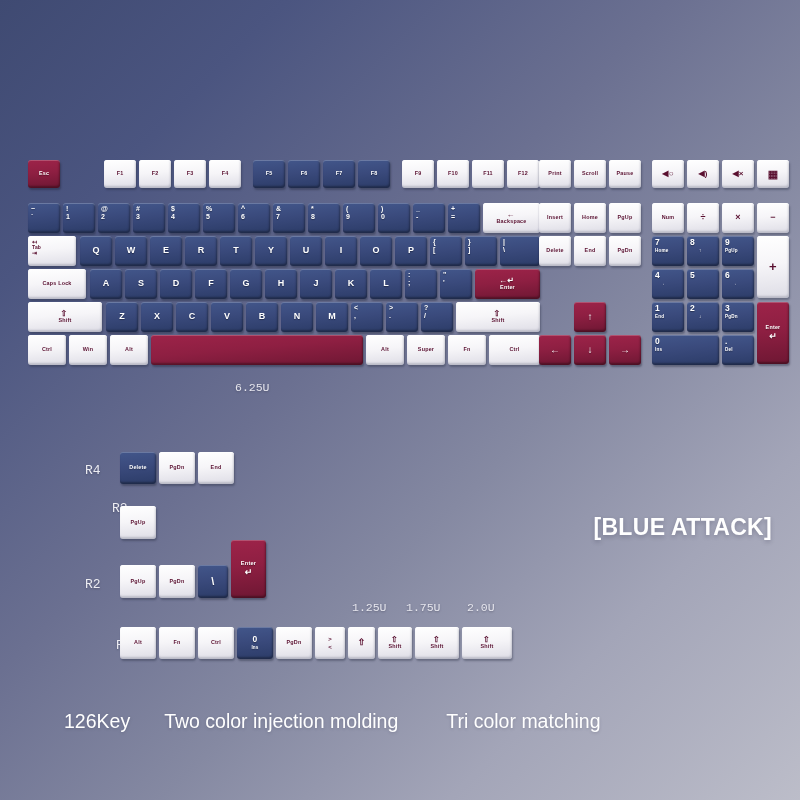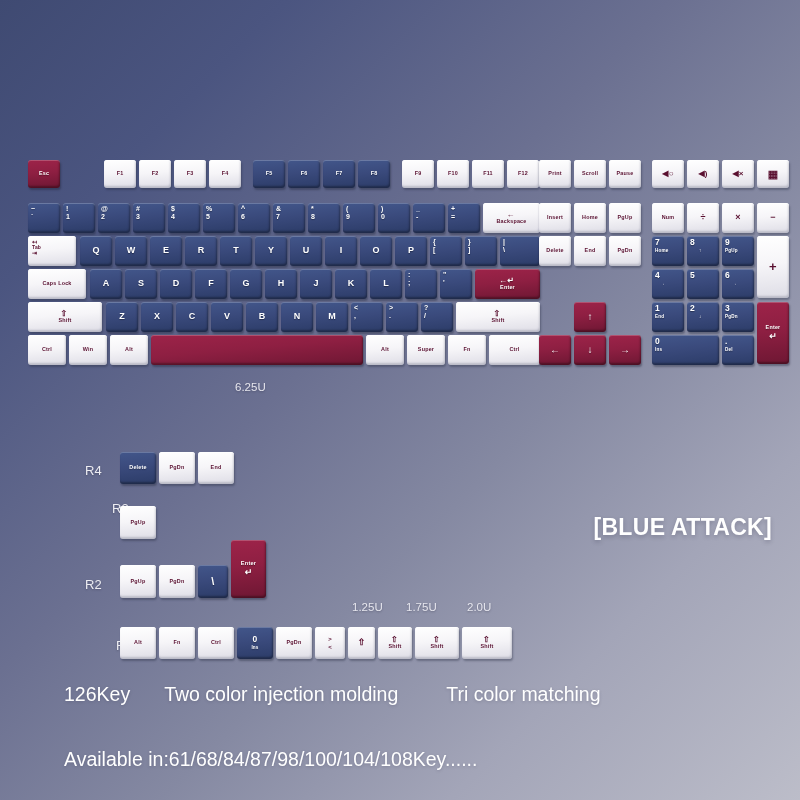--- a/index.html
+++ b/index.html
@@ -65,20 +65,21 @@
   .lg-num .l1 { font-size: 8.5px; }
   .lg-num .l2 { font-size: 4.6px; margin-top: 2px; }
   .center { align-items: center; justify-content: center; padding: 0; }
 
   
   .caption {
     position: absolute;
     color: #e9e9f0;
     font-weight: 400;
     text-shadow: 0 1px 2px rgba(40,40,60,.35);
+    font-family: Liberation Mono, monospace;
   }
   .u-label { font-size: 11.5px; color: #e6e6ee; }
   .row-label { font-size: 13px; color: #ececf2; }
 
   .title-main {
     position: absolute;
     right: 28px; top: 444px;
     font-size: 35px;
     font-weight: bold;
     color: #ffffff;
@@ -94,21 +95,21 @@
     letter-spacing: .3px;
     text-shadow: 0 2px 4px rgba(45,45,70,.28);
   }
   .foot-line {
     position: absolute;
     color: #ffffff;
     font-size: 19.5px;
     font-weight: 400;
     text-shadow: 0 1px 3px rgba(60,60,85,.25);
   }
-  .foot-1 { left: 64px; top: 683px; }
+  .foot-1 { left: 64px; top: 710px; }
   .foot-2 { left: 64px; top: 748px; }
   .foot-1 .seg { display: inline-block; }
   .sp-a { margin-right: 34px; }
   .sp-b { margin-right: 48px; }
   .arrowglyph { font-size: 9px; }
 </style>
 </head>
 <body>
 
 <div class="stage">
@@ -562,15 +563,14 @@
 
   <div class="caption u-label" style="left:352px; top:601px;">1.25U</div>
   <div class="caption u-label" style="left:406px; top:601px;">1.75U</div>
   <div class="caption u-label" style="left:467px; top:601px;">2.0U</div>
 
   <div class="title-sub">[BLUE ATTACK]</div>
 
   <div class="foot-line foot-1">
     <span class="seg sp-a">126Key</span><span class="seg sp-b">Two color injection molding</span><span class="seg">Tri color matching</span>
   </div>
-  <div class="foot-line foot-2">Available in:61/68/84/87/98/100/104/108Key......</div>
 
 </div>
 
 </body></html>

